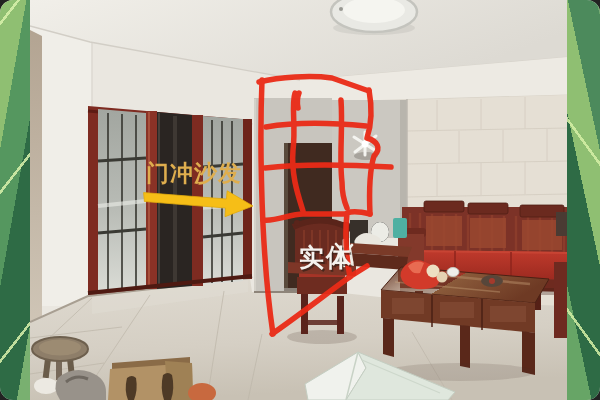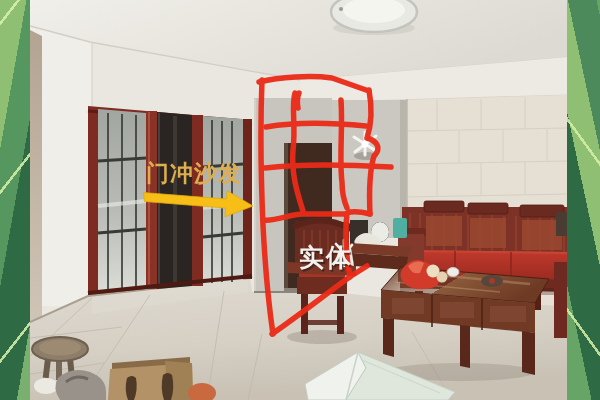--- a/index.html
+++ b/index.html
@@ -1,17 +1,17 @@
 <!DOCTYPE html>
 <html><head>
 <meta charset="utf-8">
 <style>
   html,body{margin:0;padding:0;background:#222;}
   .stage{position:relative;width:600px;height:400px;overflow:hidden;background:#e8e5df;
-         font-family:"DejaVu Sans","Liberation Sans",sans-serif;}
+         font-family:"DejaVu Sans","Liberation Sans",sans-serif;border-radius:13px;}
   .green-border{position:absolute;top:0;height:400px;}
   .green-border::after{content:"";position:absolute;inset:0;}
   .gb-left{left:0;width:30px;
     background:repeating-linear-gradient(100deg,
       #8fbf72 0 26px,#55975f 26px 50px,#2e6b45 50px 86px,#79b070 86px 108px);}
   .gb-left::after{background:repeating-linear-gradient(-52deg,
       transparent 0 46px, rgba(218,242,172,.85) 46px 48.5px, transparent 48.5px 104px);}
   .gb-right{right:0;width:33px;
     background:repeating-linear-gradient(78deg,
       #67a566 0 24px,#2e6b45 24px 60px,#8fbf72 60px 84px,#4c8a5c 84px 112px);}

